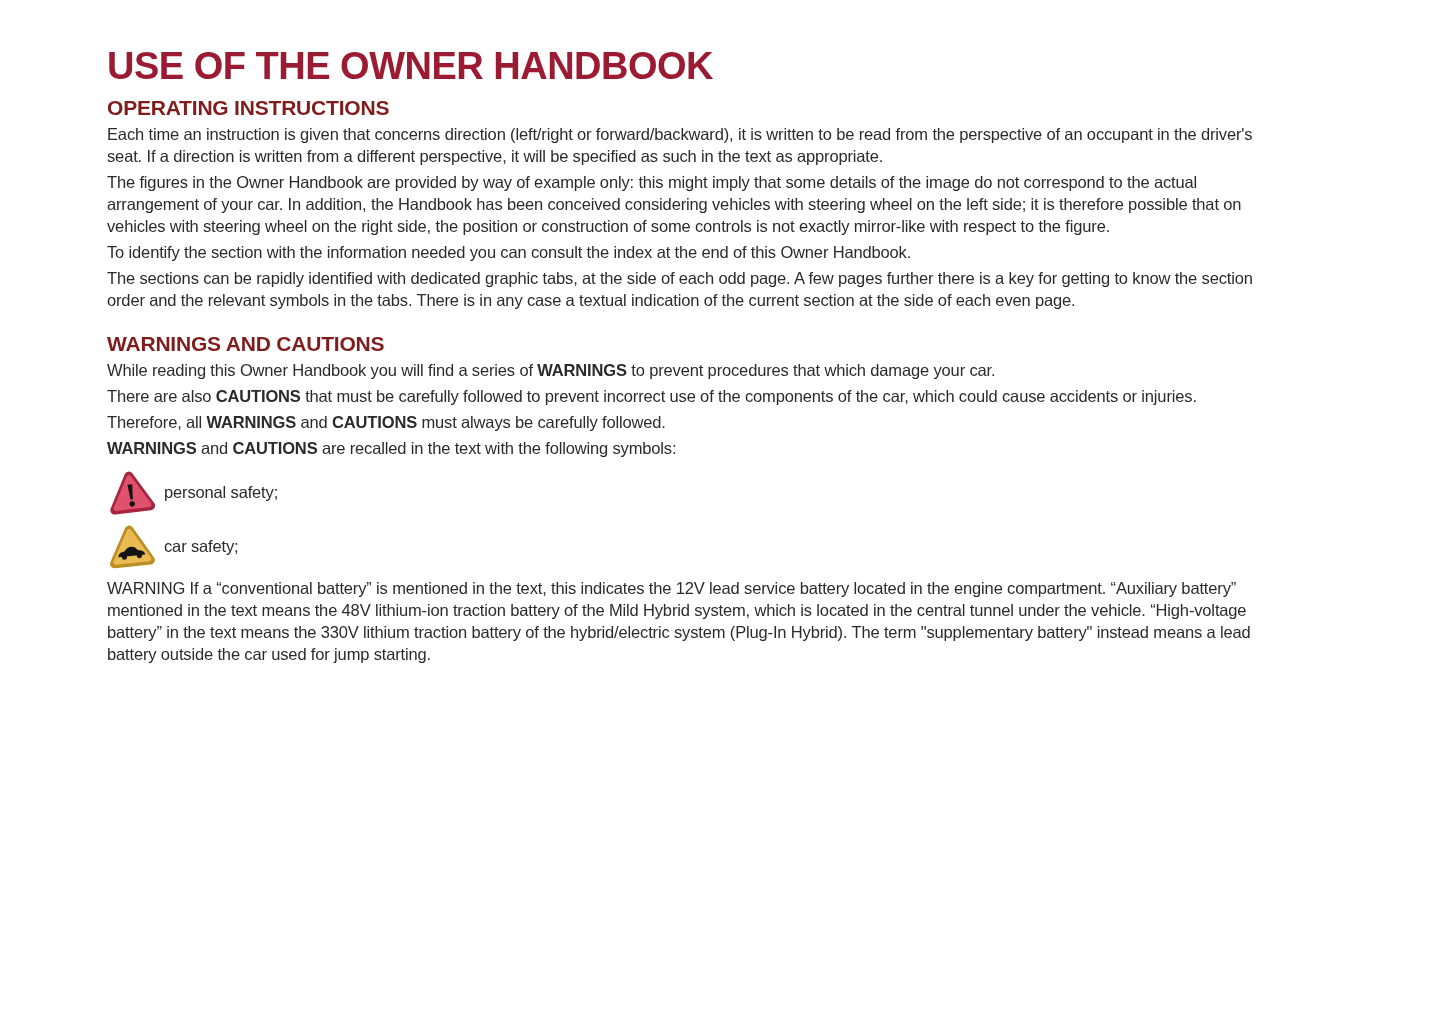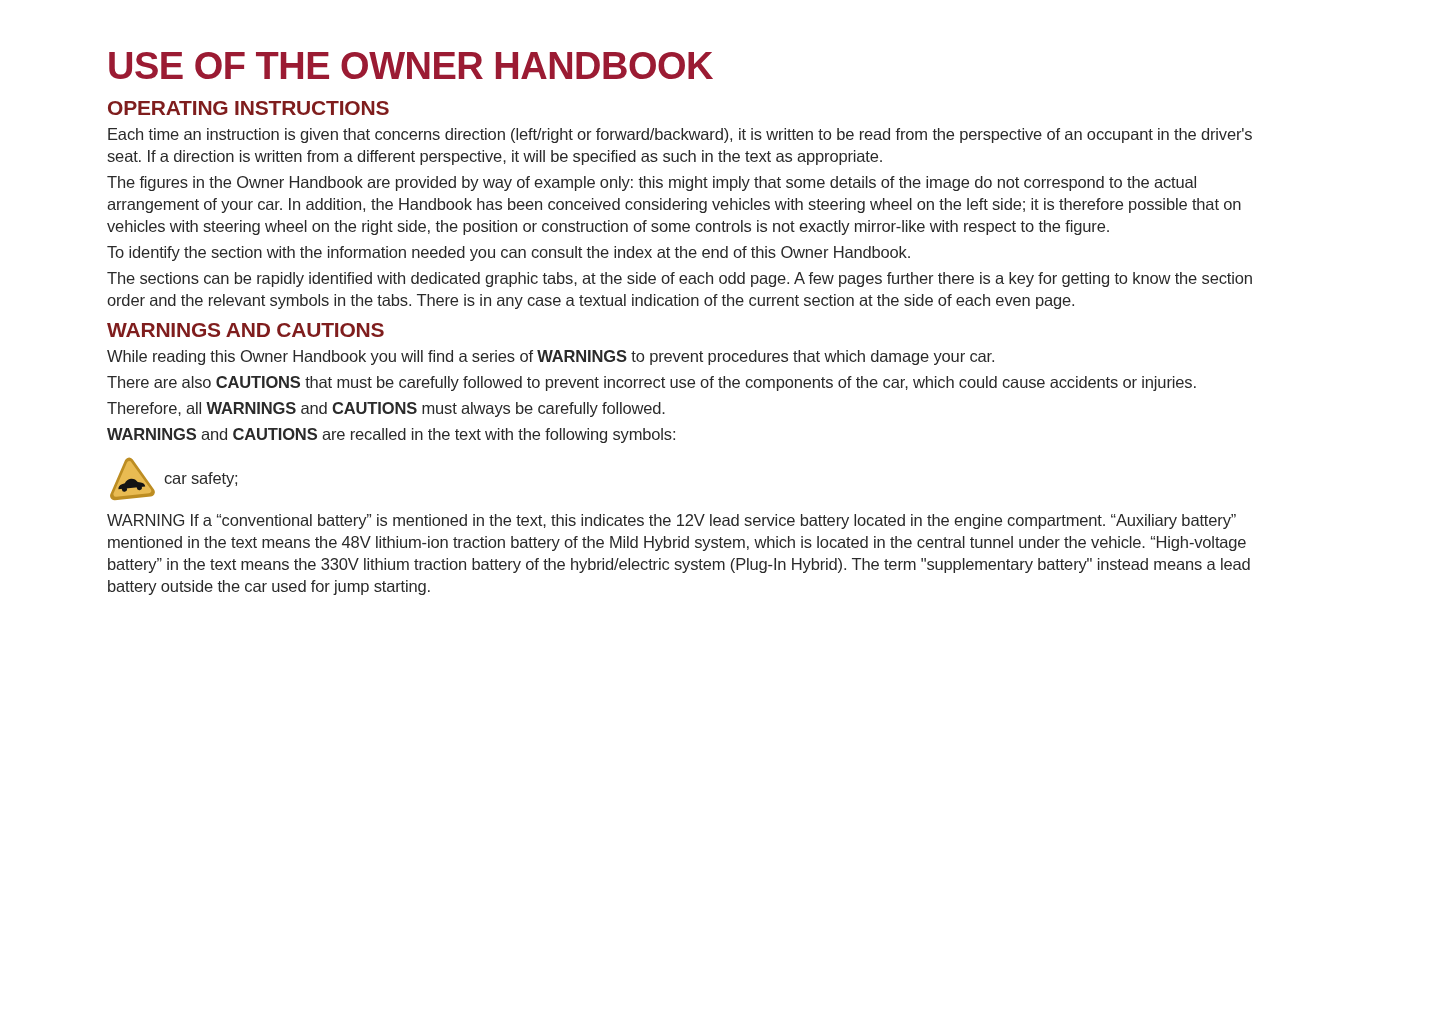--- a/index.html
+++ b/index.html
@@ -24,21 +24,21 @@
     color:#9b1b33;
   }
   h2 {
     margin:0 0 3px 0;
     font-size:21px;
     line-height:24px;
     font-weight:700;
     letter-spacing:-0.2px;
     color:#7f1d1d;
   }
-  h2.second { margin-top:7px; }
+  h2.second { margin-top:21px; }
   p.body {
     margin:0 12px 4px 0;
     font-size:16.5px;
     line-height:22px;
     letter-spacing:-0.15px;
   }
   p.body .b { font-weight:700; }
   .symbols { margin:10px 0 6px 0; }
   .symbol-row {
     display:flex;
@@ -71,20 +71,33 @@
 
     <h2 class="second">WARNINGS AND CAUTIONS</h2>
 
     <p class="body"><span>While reading this Owner Handbook you will find a series of </span><span class="b">WARNINGS</span><span> to prevent procedures that which damage your car.</span></p>
     <p class="body"><span>There are also </span><span class="b">CAUTIONS</span><span> that must be carefully followed to prevent incorrect use of the components of the car, which could cause accidents or injuries.</span></p>
     <p class="body"><span>Therefore, all </span><span class="b">WARNINGS</span><span> and </span><span class="b">CAUTIONS</span><span> must always be carefully followed.</span></p>
     <p class="body"><span class="b">WARNINGS</span><span> and </span><span class="b">CAUTIONS</span><span> are recalled in the text with the following symbols:</span></p>
 
     <div class="symbols">
 
+      <div class="symbol-row">
+        <span class="sym">
+          <svg width="48" height="46" viewBox="0 0 48 46">
+            <g transform="rotate(-7 24 25)">
+              <polygon points="24,7 42,39 6,39" fill="#a82340" stroke="#a82340" stroke-width="9" stroke-linejoin="round"></polygon>
+              <polygon points="24,8.5 40.5,37.5 7.5,37.5" fill="#e0516b" stroke="#e0516b" stroke-width="5" stroke-linejoin="round"></polygon>
+              <path d="M21.6 15.5 L26.4 15.5 L25.2 30.5 L22.8 30.5 Z" fill="#141414"></path>
+              <circle cx="24" cy="35" r="2.7" fill="#141414"></circle>
+            </g>
+          </svg>
+        </span>
+        <span class="symlabel">personal safety;</span>
+      </div>
 
       <div class="symbol-row">
         <span class="sym">
           <svg width="48" height="46" viewBox="0 0 48 46">
             <g transform="rotate(-6 24 25)">
               <polygon points="24,7 42,39 6,39" fill="#bd8d22" stroke="#bd8d22" stroke-width="9" stroke-linejoin="round"></polygon>
               <polygon points="24,8.5 40.5,37.5 7.5,37.5" fill="#e9bb52" stroke="#e9bb52" stroke-width="5" stroke-linejoin="round"></polygon>
               <path d="M14.5 33 q0.2 -3.6 4 -4.6 l3 -0.7 q2.3 -4 6.5 -4 q4.2 0 6.5 4 l3 0.7 q3.8 1 4 4.6 z" fill="#141414" transform="translate(-4 0)"></path>
               <circle cx="16.5" cy="33.4" r="2.6" fill="#141414"></circle>
               <circle cx="31.5" cy="33.4" r="2.6" fill="#141414"></circle>

